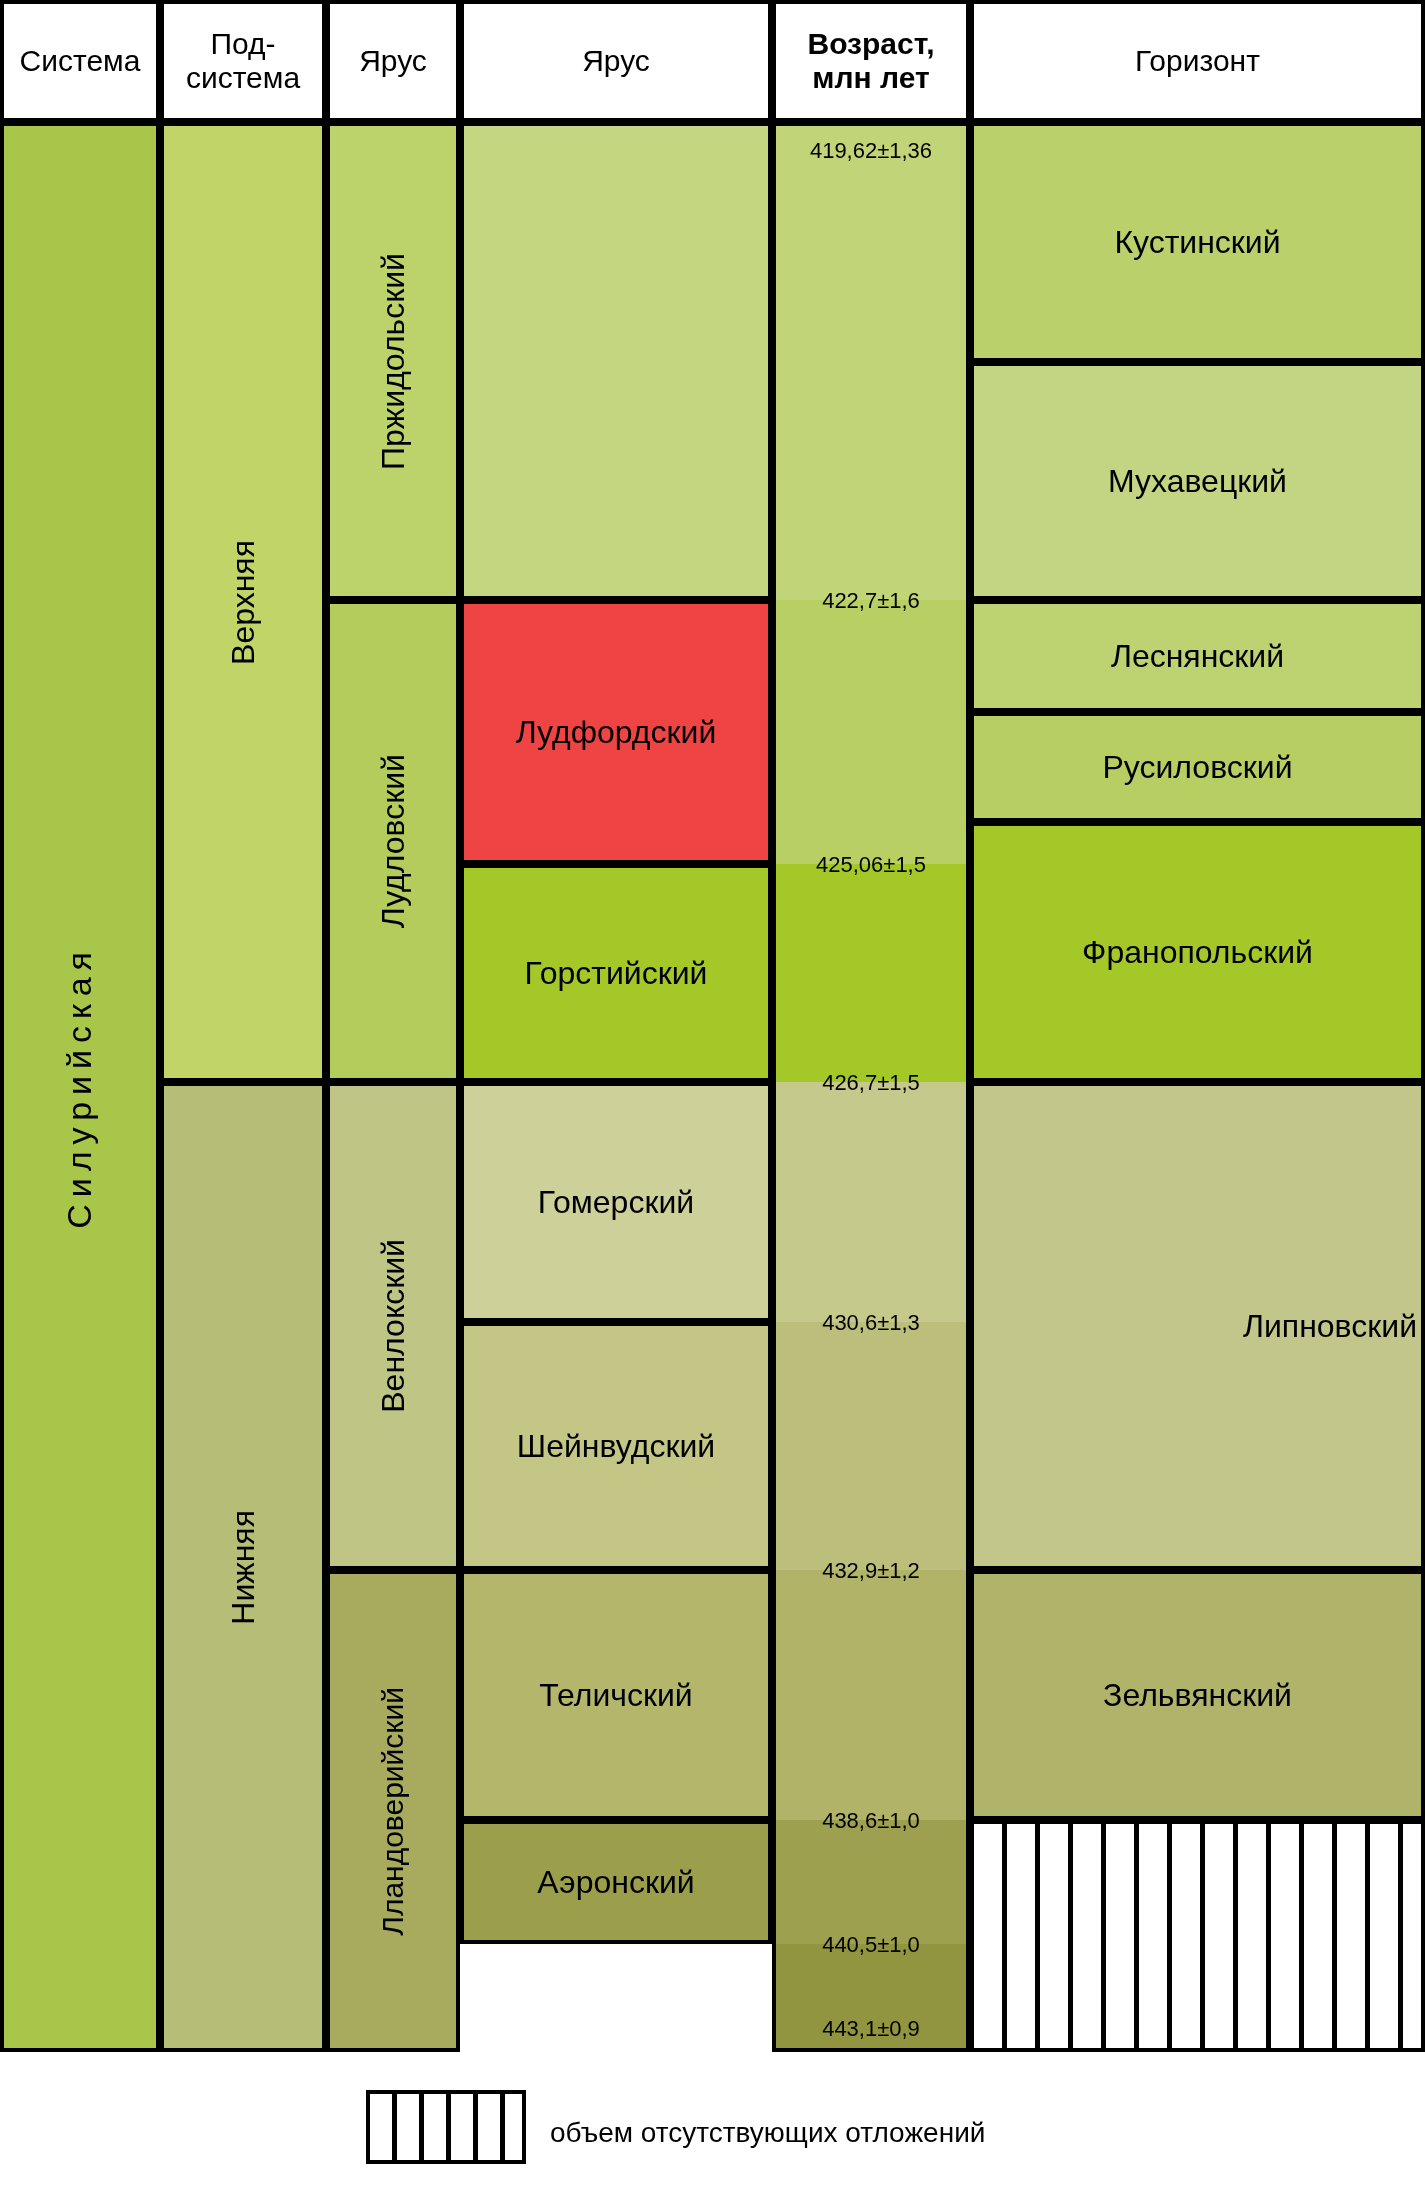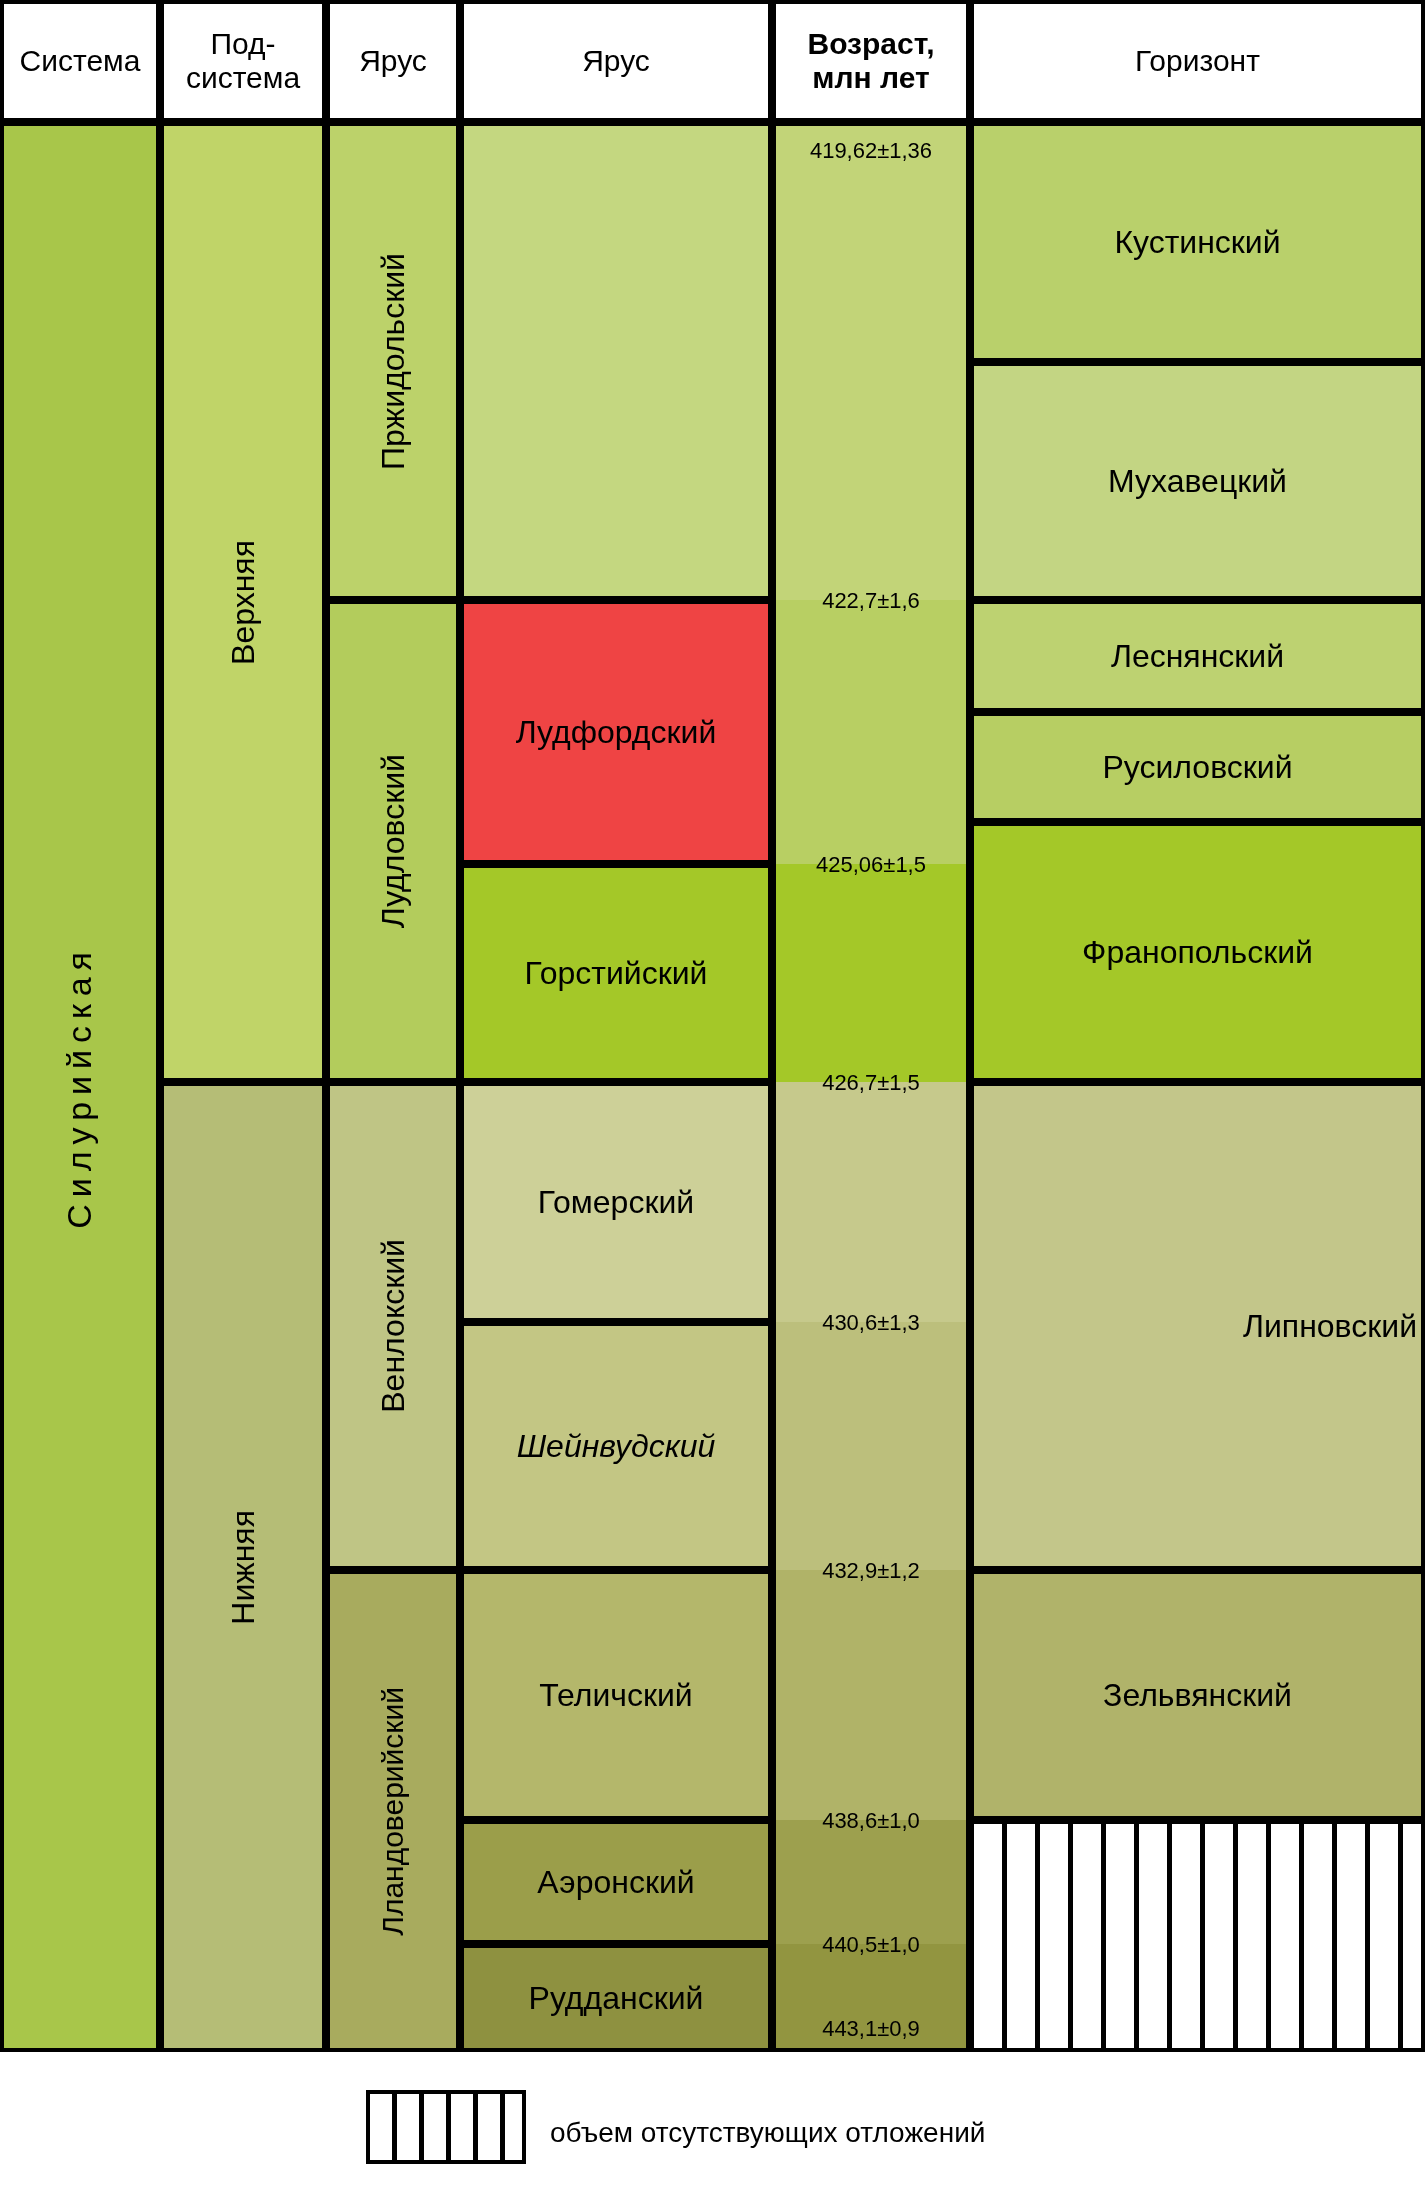--- a/index.html
+++ b/index.html
@@ -171,31 +171,28 @@
   </div>
   <div class="cell" style="left:460px; top:600px; width:312px; height:264px; background:#ef4444;">
     <span class="txt fs32">Лудфордский</span>
   </div>
   <div class="cell" style="left:460px; top:864px; width:312px; height:218px; background:#a4c828;">
     <span class="txt fs32">Горстийский</span>
   </div>
   <div class="cell" style="left:460px; top:1082px; width:312px; height:240px; background:#cdd098;">
     <span class="txt fs32">Гомерский</span>
   </div>
-  <div class="cell" style="left:460px; top:1322px; width:312px; height:248px; background:#c3c684;font-style:italic;">
+  <div class="cell" style="left:460px; top:1322px; width:312px; height:248px; background:#c3c684;">
     <span class="txt fs32">Шейнвудский</span>
   </div>
   <div class="cell" style="left:460px; top:1570px; width:312px; height:250px; background:#b4b76b;">
     <span class="txt fs32">Теличский</span>
   </div>
   <div class="cell" style="left:460px; top:1820px; width:312px; height:124px; background:#9b9e4a;">
     <span class="txt fs32">Аэронский</span>
-  </div>
-  <div class="cell" style="left:460px; top:1944px; width:312px; height:108px; background:#8e9140;">
-    <span class="txt fs32">Рудданский</span>
   </div>
 
   <div class="cell" style="left:772px; top:122px; width:198px; height:478px; background:#c2d478; border-bottom:none;"></div>
   <div class="cell" style="left:772px; top:600px; width:198px; height:264px; background:#b8cf63; border-top:none; border-bottom:none;"></div>
   <div class="cell" style="left:772px; top:864px; width:198px; height:218px; background:#a4c828; border-top:none; border-bottom:none;"></div>
   <div class="cell" style="left:772px; top:1082px; width:198px; height:240px; background:#c6c98c; border-top:none; border-bottom:none;"></div>
   <div class="cell" style="left:772px; top:1322px; width:198px; height:248px; background:#bcbf7c; border-top:none; border-bottom:none;"></div>
   <div class="cell" style="left:772px; top:1570px; width:198px; height:250px; background:#b0b368; border-top:none; border-bottom:none;"></div>
   <div class="cell" style="left:772px; top:1820px; width:198px; height:124px; background:#9da04e; border-top:none; border-bottom:none;"></div>
   <div class="cell" style="left:772px; top:1944px; width:198px; height:108px; background:#929540; border-top:none;"></div>

